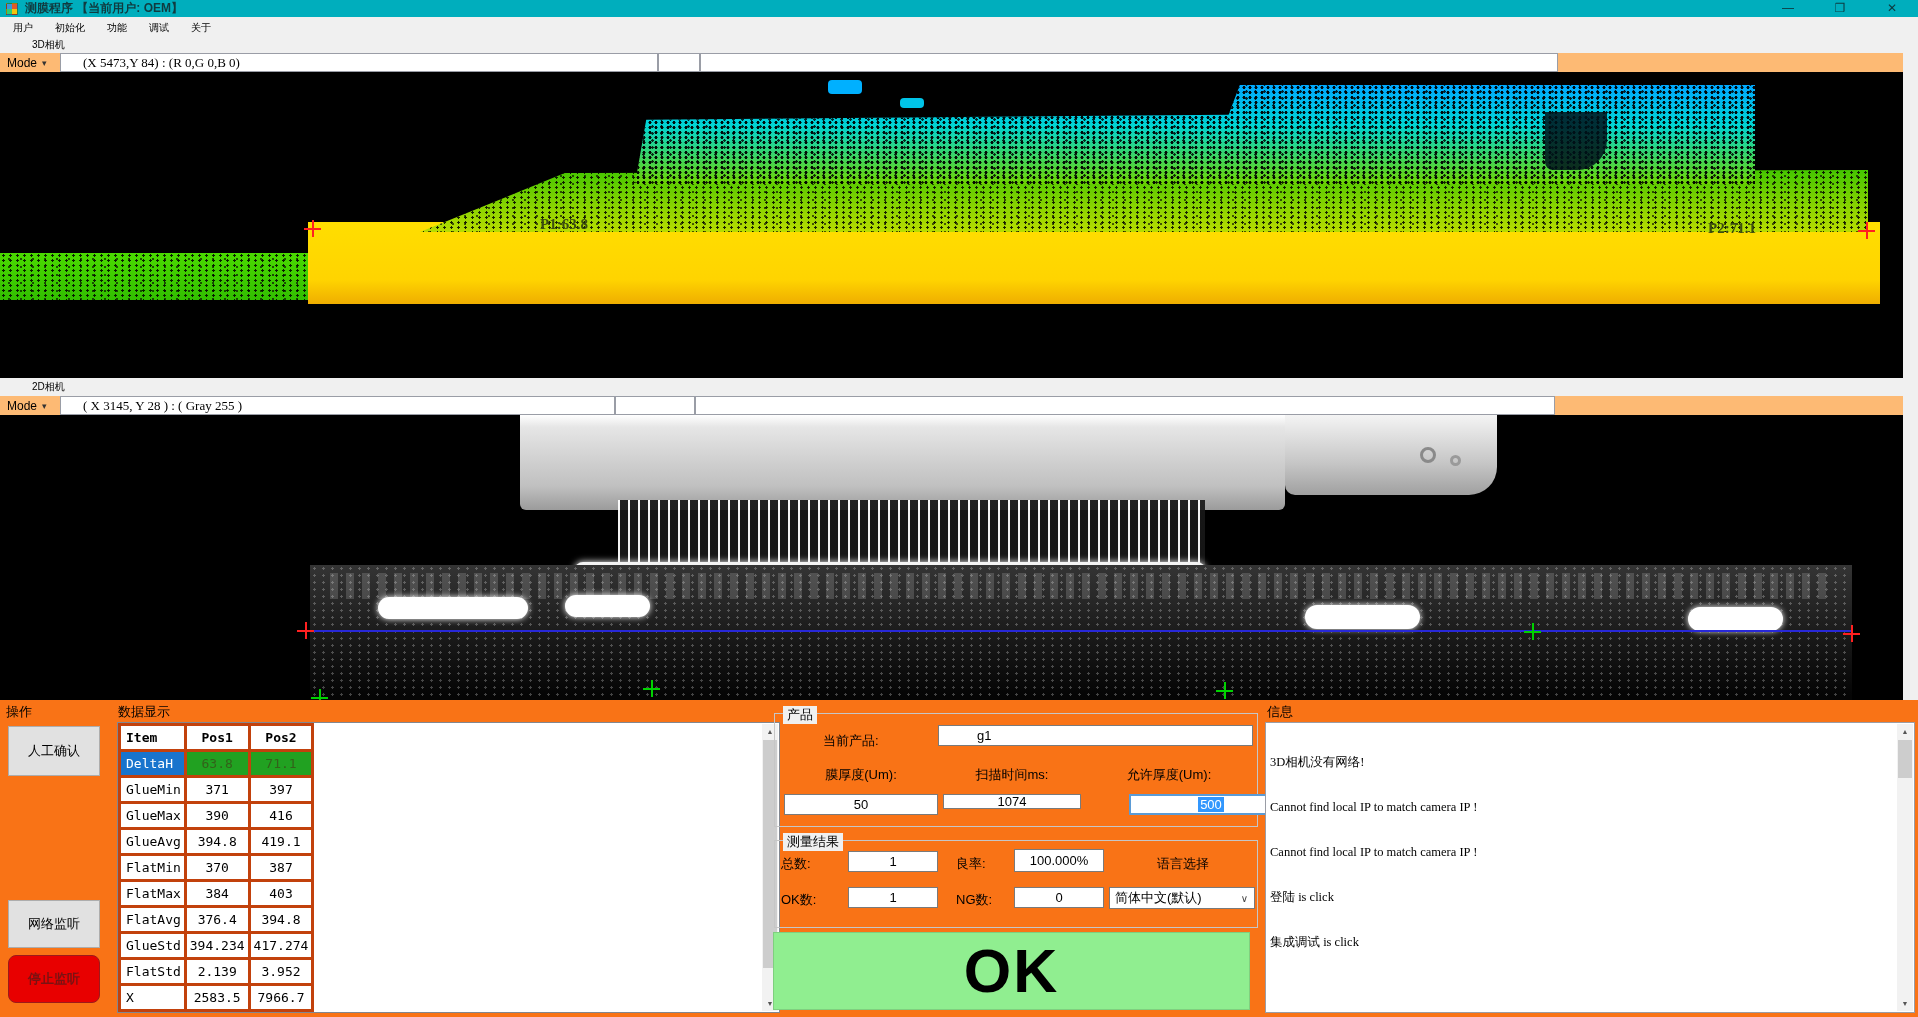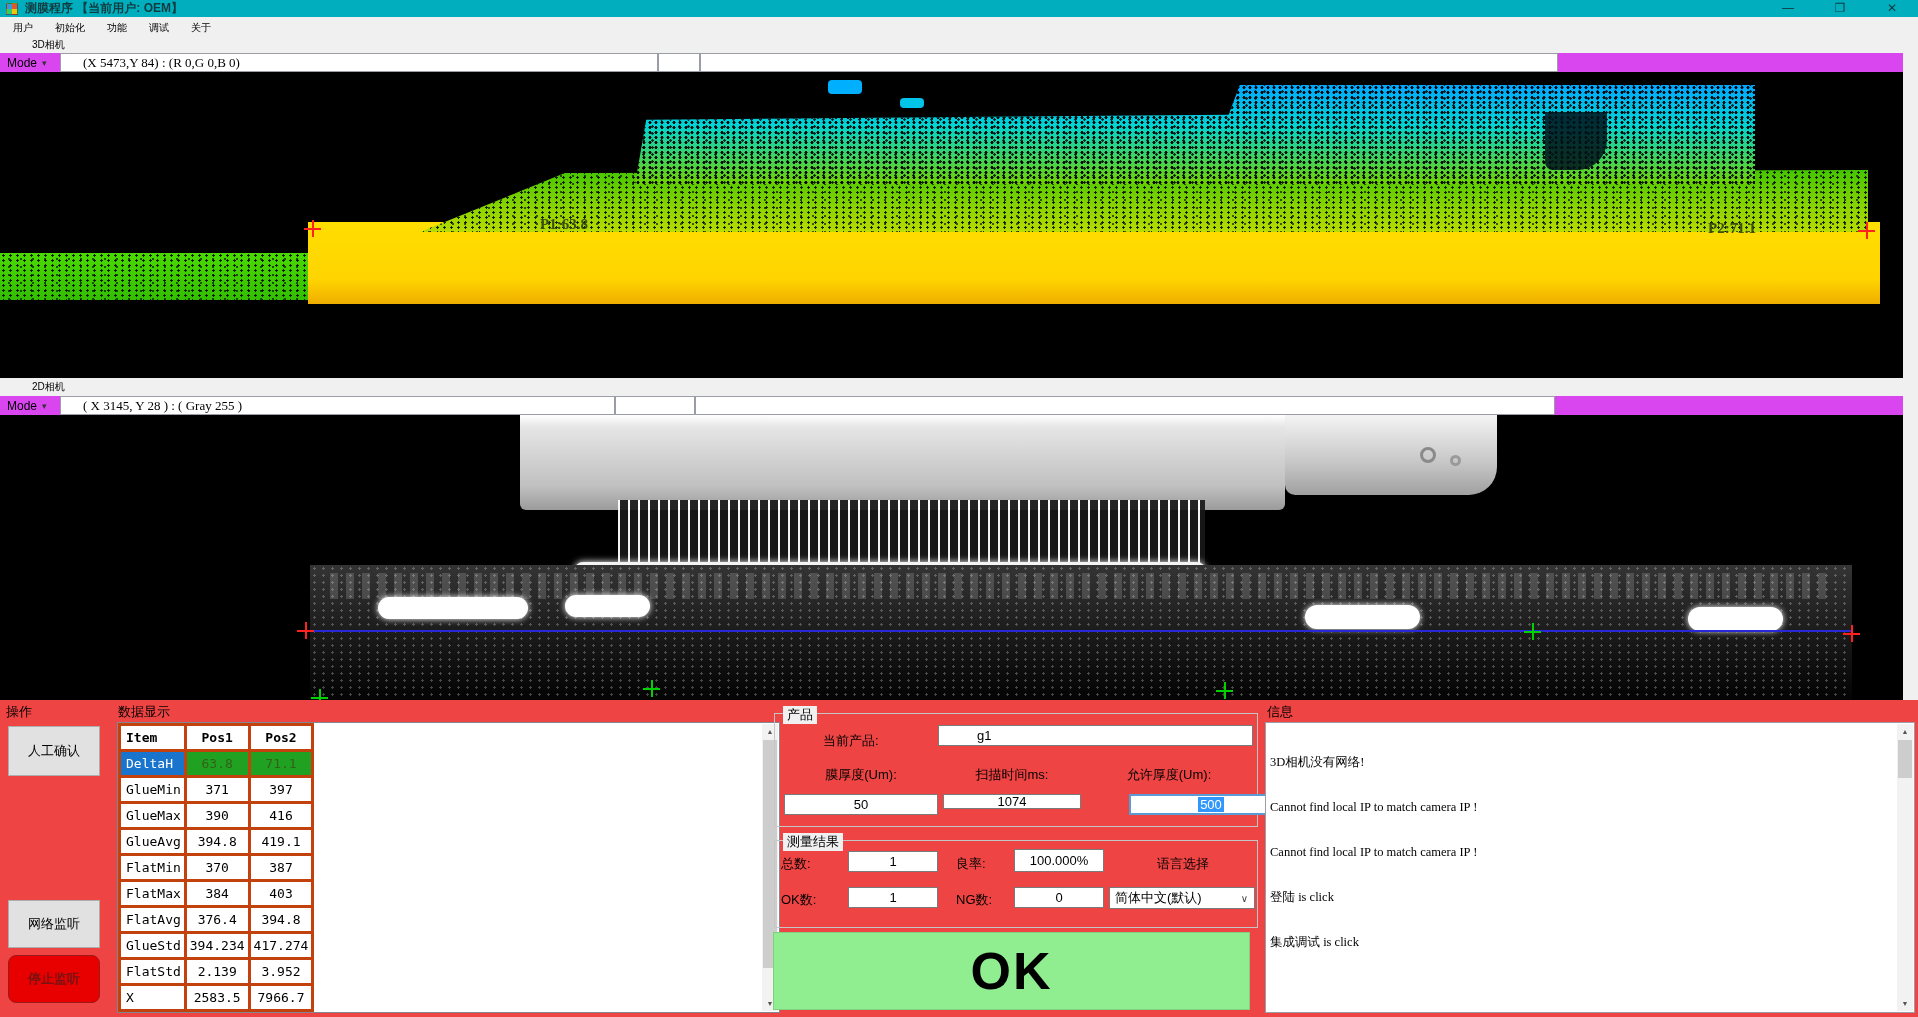--- a/index.html
+++ b/index.html
@@ -18,21 +18,21 @@
   .win-btn { width:52px; text-align:center; font-size:12px; color:#0d383e; line-height:17px; }
 
   
   .menubar { position:absolute; left:0; top:17px; width:1918px; height:21px;
              background:#F0F0F0; display:flex; align-items:center; padding-left:2px; }
   .menu-item { font-size:10px; color:#000; padding:2px 11px; }
 
   .cam-label { position:absolute; left:4px; font-size:10px; color:#000;margin-left:28px; }
 
   
-  .modebar { position:absolute; left:0; width:1903px; height:19px; display:flex; background:#d946ef; }
+  .modebar { position:absolute; left:0; width:1903px; height:19px; display:flex; background:#fdba74; }
   .mode-btn { width:60px; display:flex; align-items:center; gap:5px; padding-left:7px;
               font-size:12px; color:#000; }
   .mode-arrow { font-size:9px; color:#333; }
   .status-box { background:#fff; border:1px solid #9a9da6; font-family:"Liberation Serif", serif;
                 font-size:13px; color:#000; display:flex; align-items:center; padding-left:22px; }
 
   
   .imgwrap { position:absolute; left:0; background:#000; overflow:hidden; }
   .art { position:absolute; }
   .speckle::after { content:""; position:absolute; inset:0;
@@ -48,21 +48,21 @@
      background-size: 9px 7px; }
   .cross { position:absolute; width:17px; height:17px; pointer-events:none; }
   .cross::before { content:""; position:absolute; left:50%; top:0; width:2px; height:100%;
                    background:currentColor; transform:translateX(-50%); }
   .cross::after  { content:""; position:absolute; top:50%; left:0; height:2px; width:100%;
                    background:currentColor; transform:translateY(-50%); }
   .map-label { position:absolute; font-family:"Liberation Serif", serif; font-size:15px;
                color:#3c4d10; font-weight:bold; }
 
   
-  .bottom { position:absolute; left:0; top:700px; width:1918px; height:317px; background:#ef4444; }
+  .bottom { position:absolute; left:0; top:700px; width:1918px; height:317px; background:#f97316; }
   .panel-label { position:absolute; font-size:13px; color:#000; }
   .btn { position:absolute; background:#E1E1E1; border:1px solid #ADADAD; display:flex;
          align-items:center; justify-content:center; font-size:13px; color:#000; }
   .btn.danger { background:#E80000; border-color:#9d1a1a; color:#7a1212; font-weight:bold; }
 
   .table-wrap { position:absolute; left:117px; top:22px; width:663px; height:291px;
                 background:#fff; border:1px solid #828790; overflow:hidden; }
   table.dg { border-collapse:collapse; font-family:"DejaVu Sans Mono", monospace; font-size:13px; }
   .dg th, .dg td { border:3px solid #c2410c; height:26px; padding:0 3px; text-align:center;
                    background:#fff; color:#000; }
@@ -85,21 +85,21 @@
   .field.left { justify-content:flex-start; padding-left:38px; }
   .field.focused { border:2px solid #5B9BD5;margin-left:42px; }
   .sel { background:#3297FD; color:#fff; padding:0 2px; }
   .flabel { position:absolute; font-size:13px; color:#000; white-space:nowrap; }
   .combo { position:absolute; background:#fff; border:1px solid #7a7a7a; font-size:13px;
            display:flex; align-items:center; padding-left:5px; color:#000; }
   .combo .carr { margin-left:auto; margin-right:6px; font-size:10px; color:#444; }
 
   .okbox { position:absolute; left:773px; top:232px; width:477px; height:78px; background:#90EE90;
            border:1px solid #7fcf7f; display:flex; align-items:center; justify-content:center;
-           font-size:52px; font-weight:bold; color:#000; letter-spacing:2px; }
+           font-size:61px; font-weight:bold; color:#000; letter-spacing:2px; }
 
   .logwrap { position:absolute; left:1265px; top:22px; width:650px; height:291px; background:#fff;
              border:1px solid #9a9da6; overflow:hidden; }
   .log { position:absolute; left:4px; top:2px; right:20px;
          font-family:"Liberation Serif", serif; font-size:12.5px; line-height:15px;
          color:#000; white-space:pre; }
 </style>
 </head>
 <body>
 

